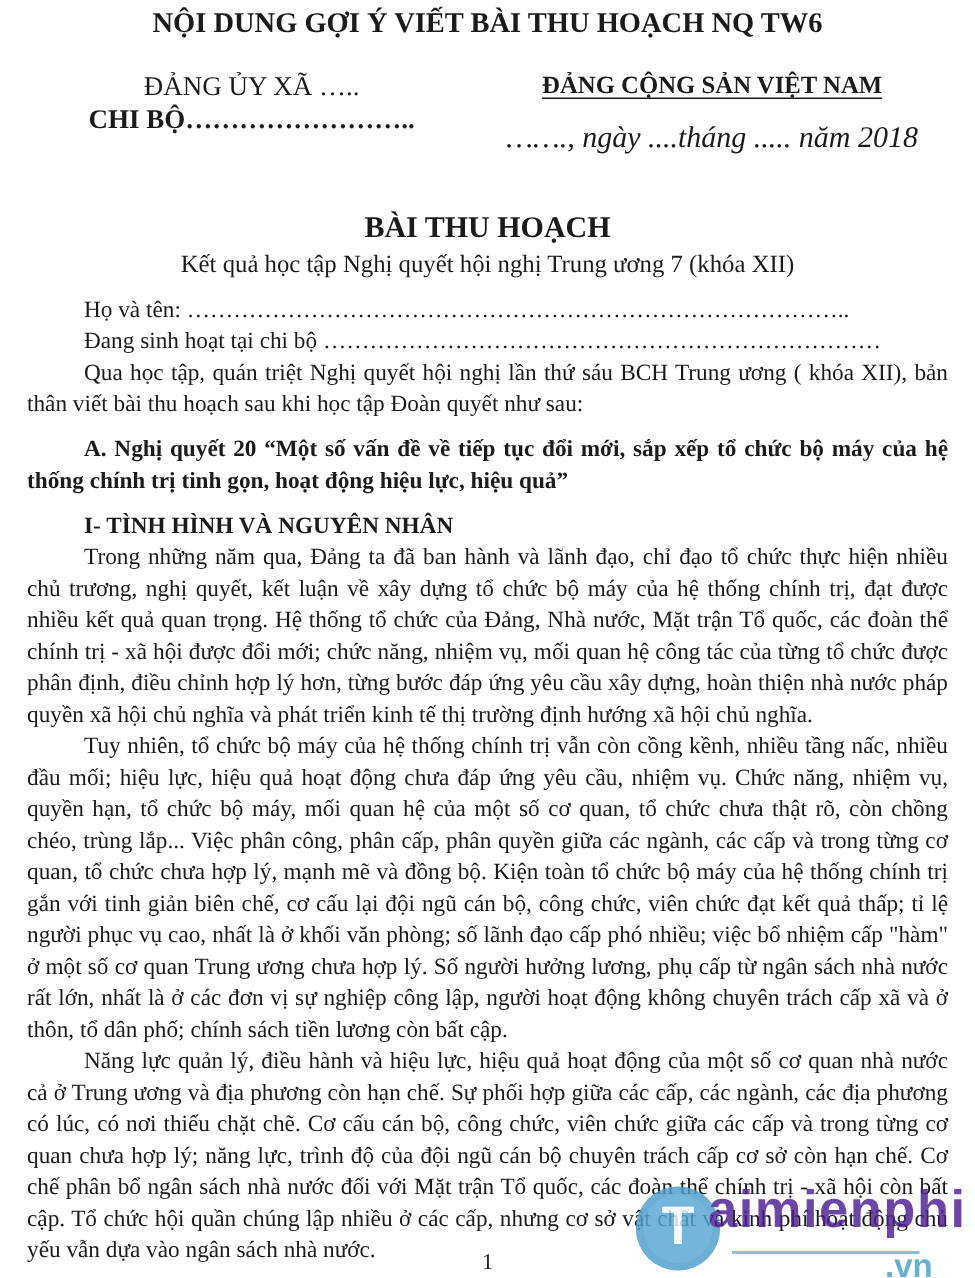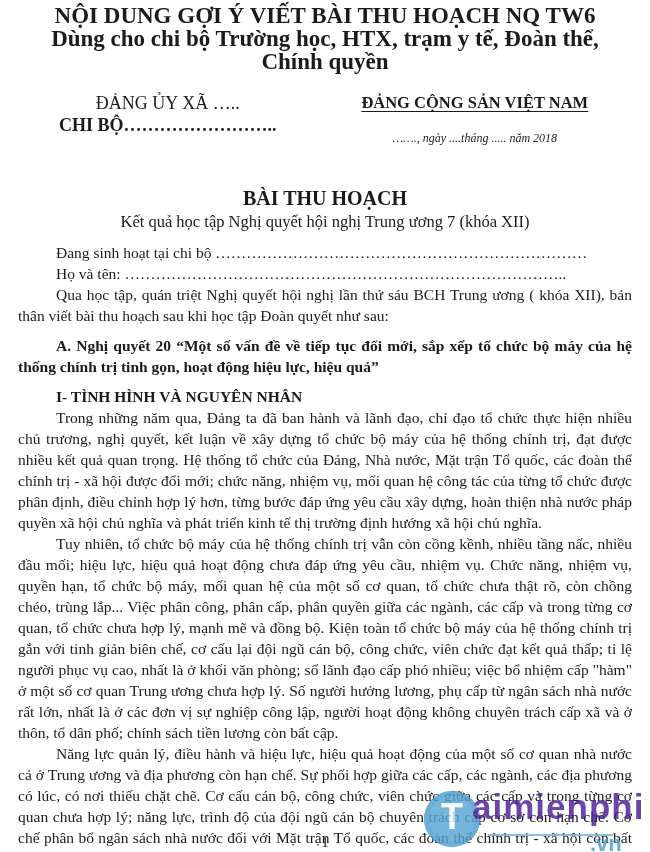--- a/index.html
+++ b/index.html
@@ -8,28 +8,28 @@
     width:650px;height:852px;
     margin:0 auto;
     background:#ffffff;
     color:#1b1b1b;
     font-family:"Liberation Serif","DejaVu Serif",serif;
     overflow:hidden;
     box-sizing:border-box;
     padding:4px 18px 0 18px;
   }
   
-  .doc-heading{ text-align:center; font-weight:bold; font-size:23px; line-height:23px; }
+  .doc-heading{ text-align:center; font-weight:bold; font-size:19px; line-height:23px; }
   
   .org-row{ display:flex; justify-content:space-between; margin-top:19px; }
   .org-left{ width:300px; text-align:center; font-size:18px; line-height:22px; }
   .org-left .l2{ font-weight:bold; }
   .org-right{ width:315px; text-align:center; font-size:16.5px; line-height:22px; }
   .org-right .org{ font-weight:bold; text-decoration:underline; text-underline-offset:3px; }
-  .org-right .date{ font-style:italic; margin-top:13px; font-size:12px; }
+  .org-right .date{ font-style:italic; margin-top:13px; font-size:20px; }
   
   .title-block{ margin-top:37px; text-align:center; }
   .title-main{ font-size:20px; font-weight:bold; line-height:25px; }
   .title-sub{ font-size:16.5px; line-height:22px; }
   
   .content{ margin-top:9px; font-size:15.5px; line-height:21px; text-align:justify; }
   .content p{ margin:0; text-indent:38px; }
   .gap-s{ height:9px; }
   .bold{ font-weight:bold; }
   
@@ -69,42 +69,41 @@
     font-weight:bold; font-size:22px; color:#45a0c9;
   }
 </style>
 </head>
 <body>
 
 <div class="page">
 
   <div class="doc-heading">
     <div>NỘI DUNG GỢI Ý VIẾT BÀI THU HOẠCH NQ TW6</div>
-    <div>Dùng cho chi bộ Trường học, HTX, trạm y tế, Đoàn thể, Chính quyền</div>
   </div>
 
   <div class="org-row">
     <div class="org-left">
       <div class="l1">ĐẢNG ỦY XÃ …..</div>
       <div class="l2">CHI BỘ……………………..</div>
     </div>
     <div class="org-right">
       <div class="org">ĐẢNG CỘNG SẢN VIỆT NAM</div>
       <div class="date">……., ngày ....tháng ..... năm 2018</div>
     </div>
   </div>
 
   <div class="title-block">
     <div class="title-main">BÀI THU HOẠCH</div>
     <div class="title-sub">Kết quả học tập Nghị quyết hội nghị Trung ương 7 (khóa XII)</div>
   </div>
 
   <div class="content">
+    <p>Họ và tên: …………………………………………………………………………..</p>
     <p>Đang sinh hoạt tại chi bộ ………………………………………………………………</p>
-    <p>Họ và tên: …………………………………………………………………………..</p>
     <p>Qua học tập, quán triệt Nghị quyết hội nghị lần thứ sáu BCH Trung ương ( khóa XII), bản thân viết bài thu hoạch sau khi học tập Đoàn quyết như sau:</p>
     <div class="gap-s"></div>
     <p class="bold">A. Nghị quyết 20 “Một số vấn đề về tiếp tục đổi mới, sắp xếp tổ chức bộ máy của hệ thống chính trị tinh gọn, hoạt động hiệu lực, hiệu quả”</p>
     <div class="gap-s"></div>
     <p class="bold">I- TÌNH HÌNH VÀ NGUYÊN NHÂN</p>
     <p>Trong những năm qua, Đảng ta đã ban hành và lãnh đạo, chỉ đạo tổ chức thực hiện nhiều chủ trương, nghị quyết, kết luận về xây dựng tổ chức bộ máy của hệ thống chính trị, đạt được nhiều kết quả quan trọng. Hệ thống tổ chức của Đảng, Nhà nước, Mặt trận Tổ quốc, các đoàn thể chính trị - xã hội được đổi mới; chức năng, nhiệm vụ, mối quan hệ công tác của từng tổ chức được phân định, điều chỉnh hợp lý hơn, từng bước đáp ứng yêu cầu xây dựng, hoàn thiện nhà nước pháp quyền xã hội chủ nghĩa và phát triển kinh tế thị trường định hướng xã hội chủ nghĩa.</p>
     <p>Tuy nhiên, tổ chức bộ máy của hệ thống chính trị vẫn còn cồng kềnh, nhiều tầng nấc, nhiều đầu mối; hiệu lực, hiệu quả hoạt động chưa đáp ứng yêu cầu, nhiệm vụ. Chức năng, nhiệm vụ, quyền hạn, tổ chức bộ máy, mối quan hệ của một số cơ quan, tổ chức chưa thật rõ, còn chồng chéo, trùng lắp... Việc phân công, phân cấp, phân quyền giữa các ngành, các cấp và trong từng cơ quan, tổ chức chưa hợp lý, mạnh mẽ và đồng bộ. Kiện toàn tổ chức bộ máy của hệ thống chính trị gắn với tinh giản biên chế, cơ cấu lại đội ngũ cán bộ, công chức, viên chức đạt kết quả thấp; tỉ lệ người phục vụ cao, nhất là ở khối văn phòng; số lãnh đạo cấp phó nhiều; việc bổ nhiệm cấp "hàm" ở một số cơ quan Trung ương chưa hợp lý. Số người hưởng lương, phụ cấp từ ngân sách nhà nước rất lớn, nhất là ở các đơn vị sự nghiệp công lập, người hoạt động không chuyên trách cấp xã và ở thôn, tổ dân phố; chính sách tiền lương còn bất cập.</p>
     <p>Năng lực quản lý, điều hành và hiệu lực, hiệu quả hoạt động của một số cơ quan nhà nước cả ở Trung ương và địa phương còn hạn chế. Sự phối hợp giữa các cấp, các ngành, các địa phương có lúc, có nơi thiếu chặt chẽ. Cơ cấu cán bộ, công chức, viên chức giữa các cấp và trong từng cơ quan chưa hợp lý; năng lực, trình độ của đội ngũ cán bộ chuyên trách cấp cơ sở còn hạn chế. Cơ chế phân bổ ngân sách nhà nước đối với Mặt trận Tổ quốc, các đoàn thể chính trị - xã hội còn bất cập. Tổ chức hội quần chúng lập nhiều ở các cấp, nhưng cơ sở vật chất và kinh phí hoạt động chủ yếu vẫn dựa vào ngân sách nhà nước.</p>
   </div>
 

